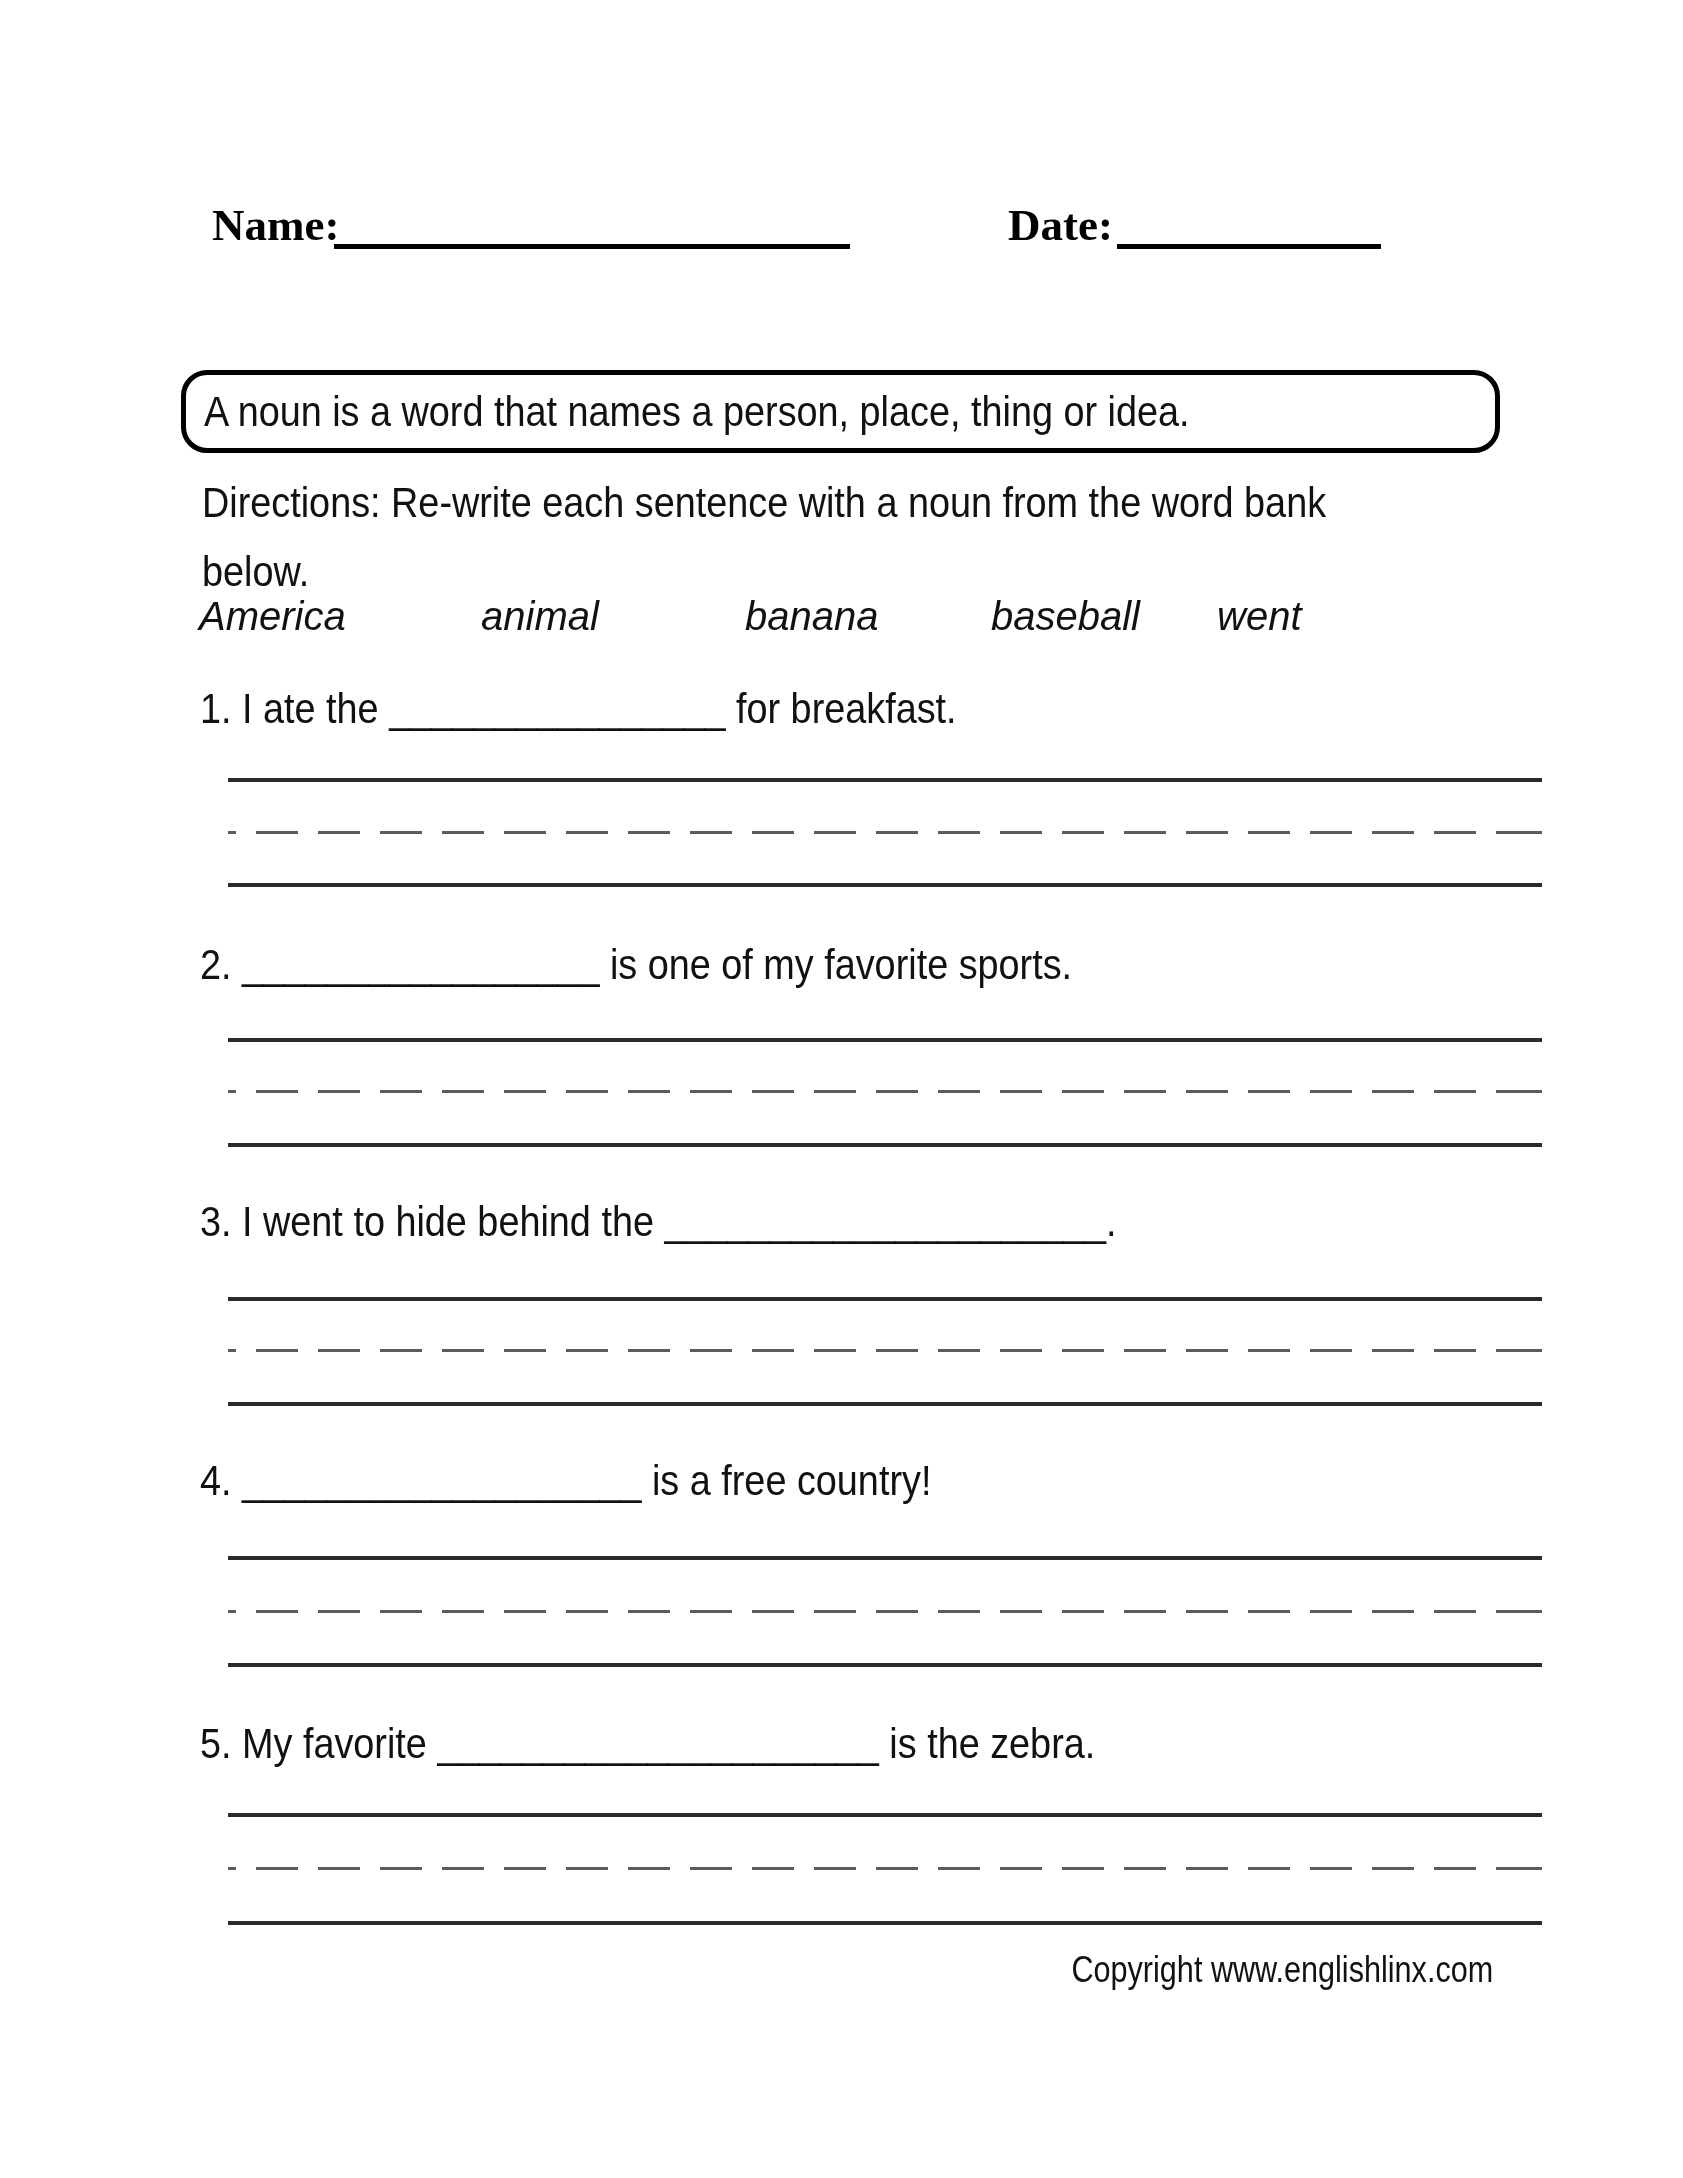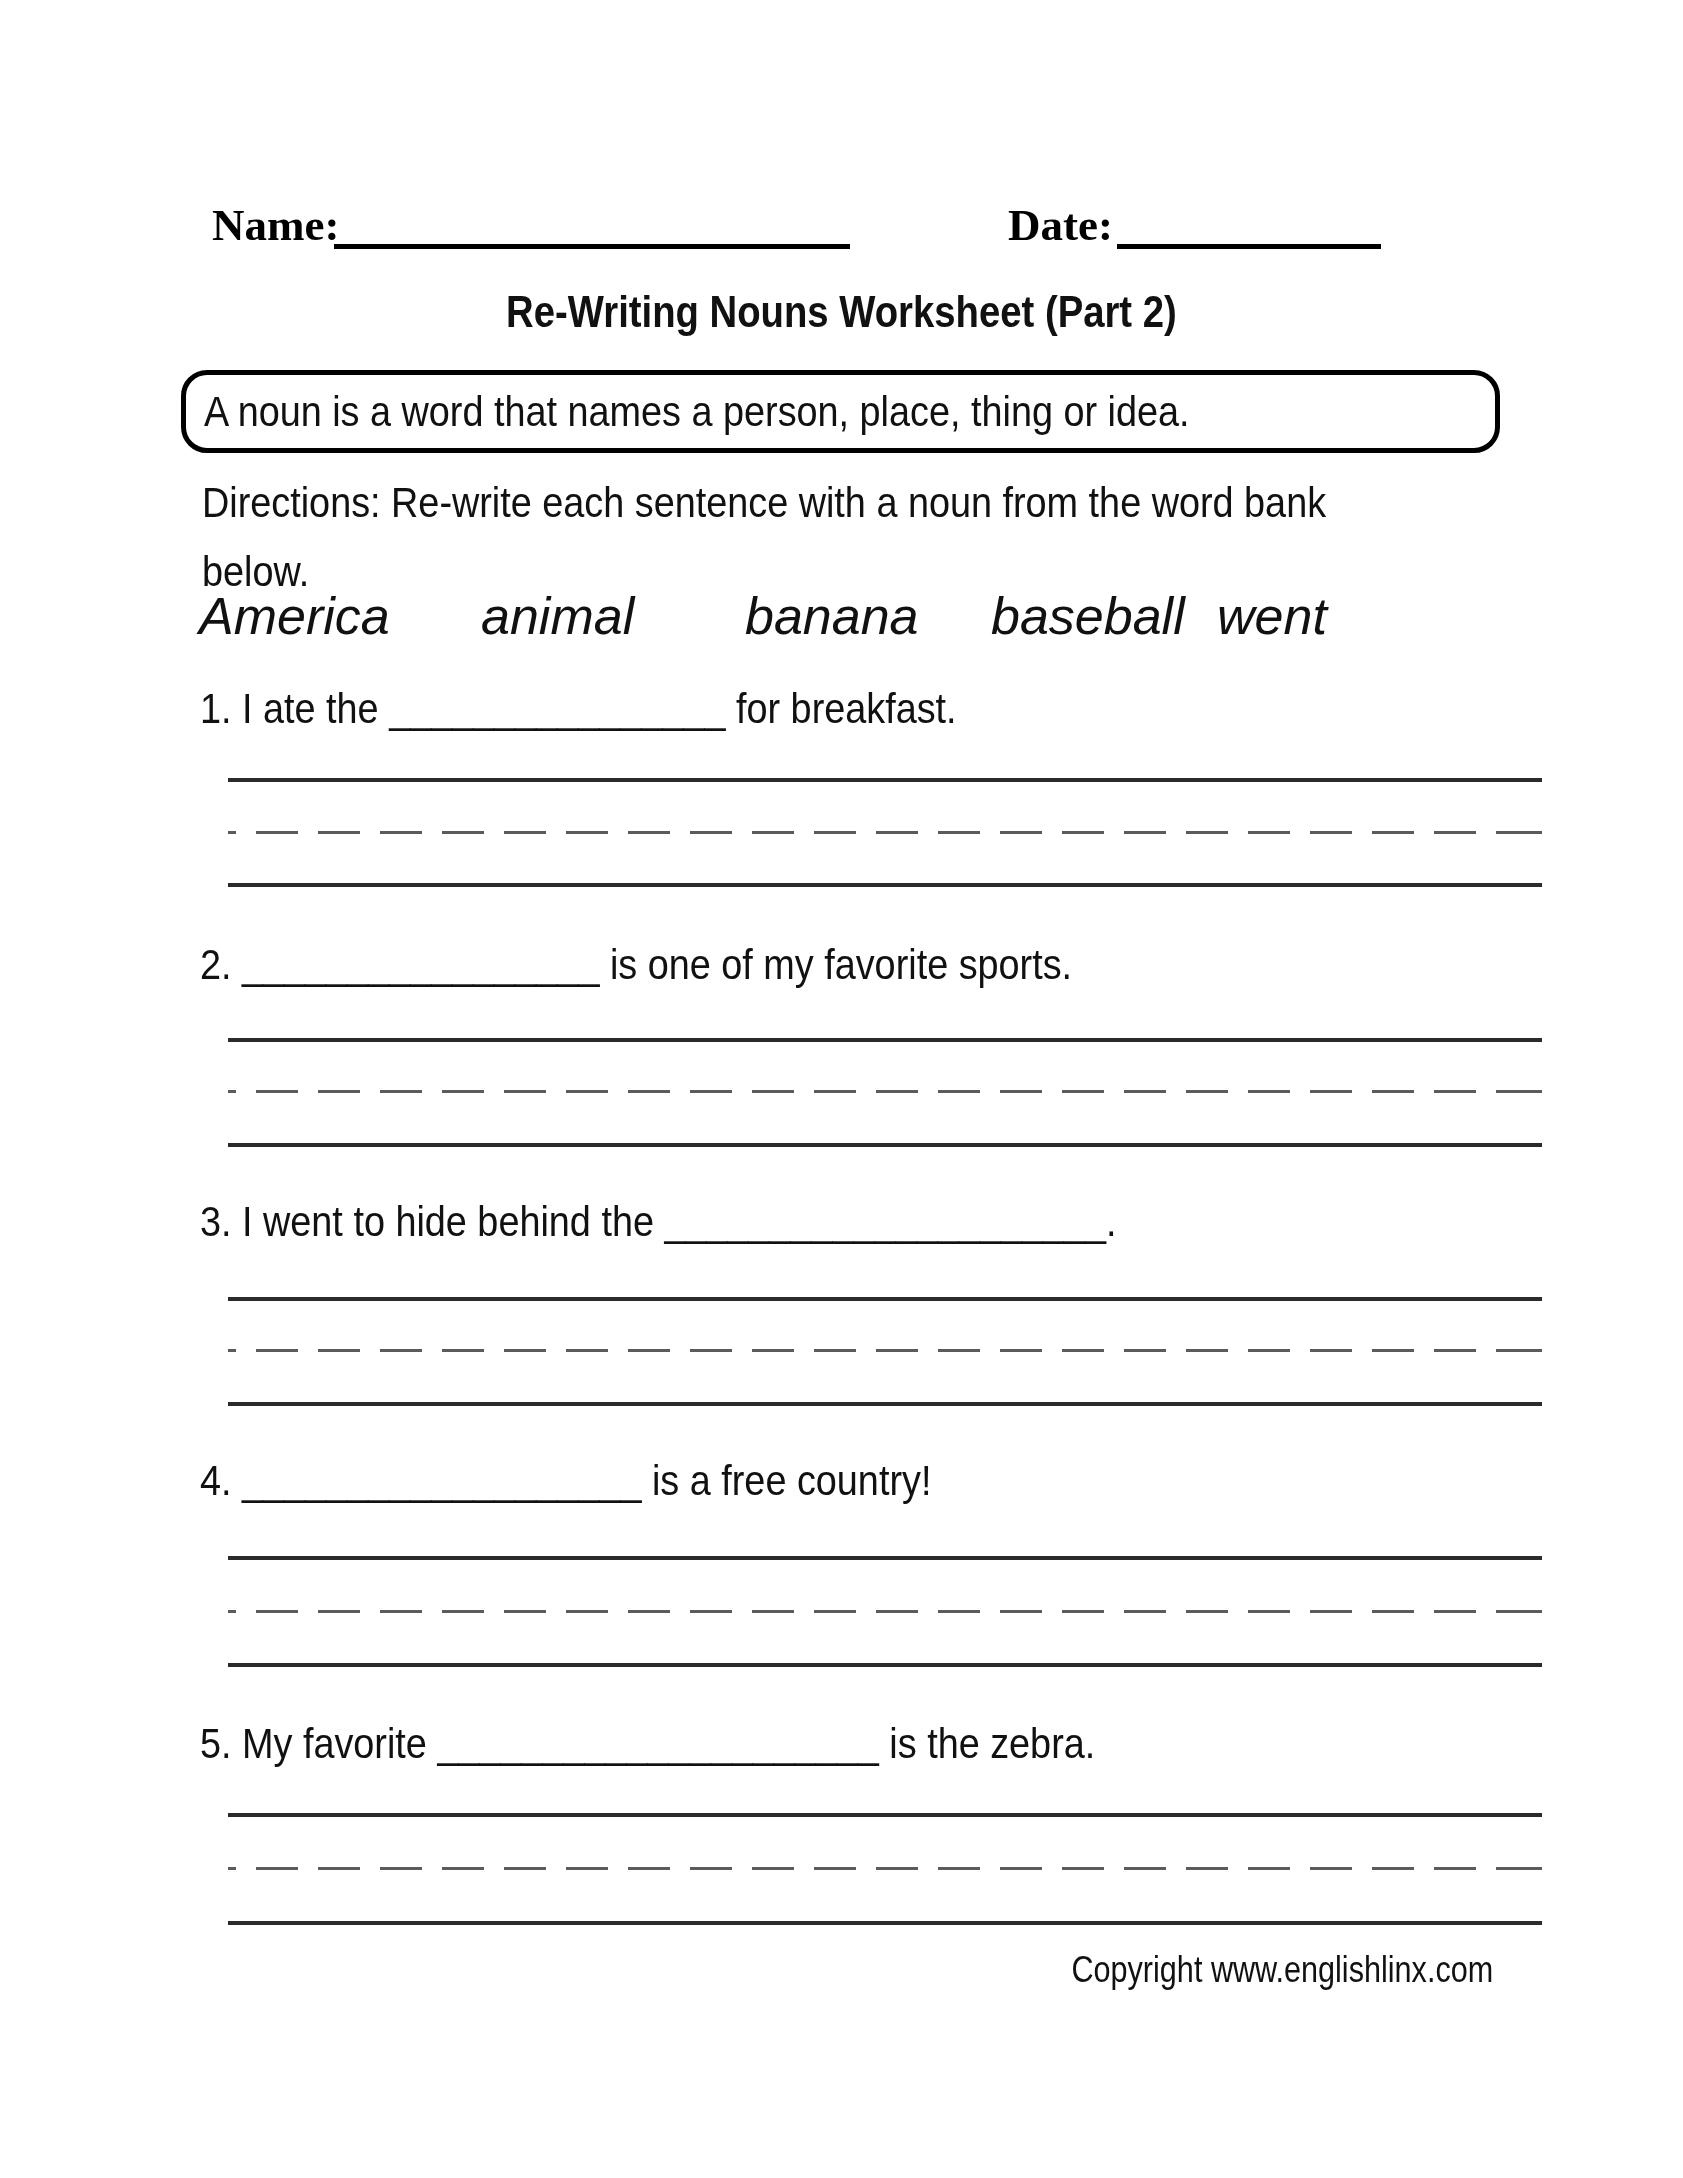--- a/index.html
+++ b/index.html
@@ -41,21 +41,21 @@
 
   
   .directions{
     left:202px;top:468px;width:1317px;
     font-size:42px;line-height:69px;color:#111;
     transform:scaleX(0.9);transform-origin:left;
   }
 
   
   .wb-word{
-    top:594px;font-size:52px;line-height:44px;font-style:italic;color:#111;
+    top:594px;font-size:40px;line-height:44px;font-style:italic;color:#111;
     white-space:nowrap;
   }
   .wb-0{left:199px;} .wb-1{left:481px;text-align:center;} .wb-2{left:745px;}
   .wb-3{left:991px;} .wb-4{left:1217px;}
 
   
   .q-text{
     left:200px;font-size:42px;line-height:50px;color:#111;
     transform:scaleX(0.9);transform-origin:left;white-space:nowrap;
   }
@@ -79,23 +79,20 @@
 <body>
 
 <div class="page">
 
   <div class="abs hdr-label" style="left:201px;top:200px;margin-left:11px;">Name:</div>
   <div class="abs write-rule" style="left:334px;top:244px;width:516px;"></div>
 
   <div class="abs hdr-label" style="left:1008px;top:200px;">Date:</div>
   <div class="abs write-rule" style="left:1117px;top:244px;width:264px;"></div>
 
-  <div class="abs title-wrap">
-    <span class="title-text">Re-Writing Nouns Worksheet (Part 2)</span>
-  </div>
 
   <div class="abs def-box">
     <span class="def-text">A noun is a word that names a person, place, thing or idea.</span>
   </div>
 
   <div class="abs directions">Directions: Re-write each sentence with a noun from the word bank below.</div>
 
   <div>
     <span class="abs wb-word wb-0">America</span>
     <span class="abs wb-word wb-1">animal</span>

